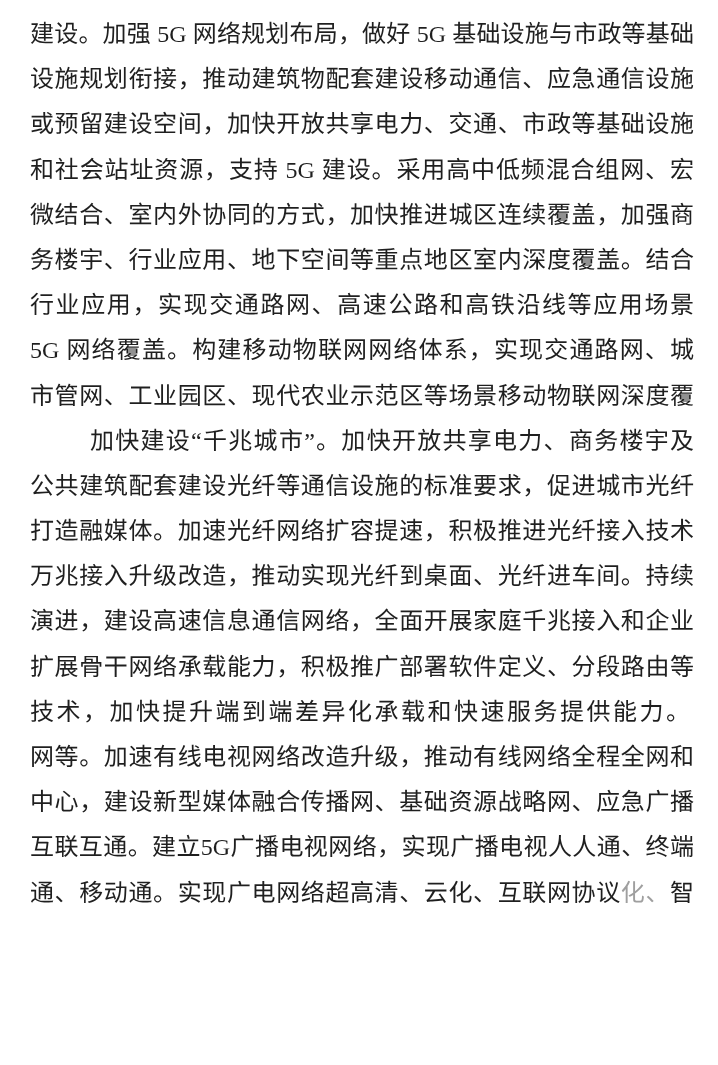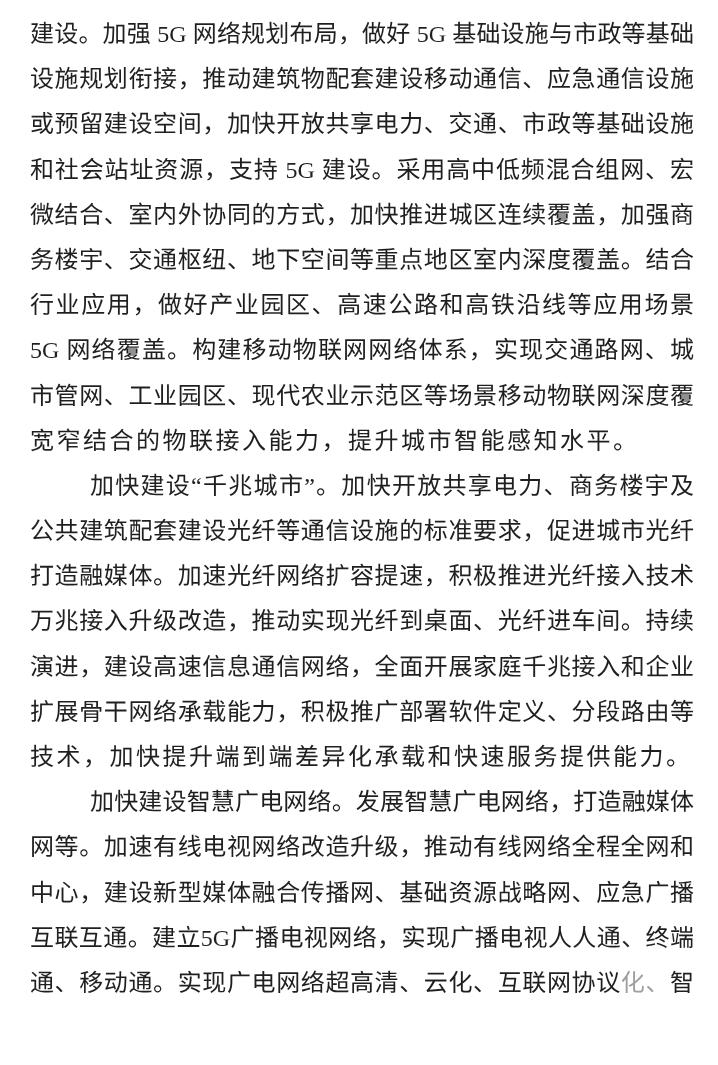--- a/index.html
+++ b/index.html
@@ -51,33 +51,31 @@
 </head>
 <body>
 
 <div class="page">
   <div class="textblock">
     <div class="line">建设。加强 5G 网络规划布局，做好 5G 基础设施与市政等基础</div>
     <div class="line">设施规划衔接，推动建筑物配套建设移动通信、应急通信设施</div>
     <div class="line">或预留建设空间，加快开放共享电力、交通、市政等基础设施</div>
     <div class="line">和社会站址资源，支持 5G 建设。采用高中低频混合组网、宏</div>
     <div class="line">微结合、室内外协同的方式，加快推进城区连续覆盖，加强商</div>
-    <div class="line">务楼宇、交通枢纽、地下空间等重点地区室内深度覆盖。结合</div>
-    <div class="line">行业应用，做好产业园区、高速公路和高铁沿线等应用场景</div>
+    <div class="line">务楼宇、行业应用、地下空间等重点地区室内深度覆盖。结合</div>
+    <div class="line">行业应用，实现交通路网、高速公路和高铁沿线等应用场景</div>
     <div class="line">5G 网络覆盖。构建移动物联网网络体系，实现交通路网、城</div>
     <div class="line">市管网、工业园区、现代农业示范区等场景移动物联网深度覆</div>
-    <div class="line para-end">宽窄结合的物联接入能力，提升城市智能感知水平。</div>
     <div class="line indent">加快建设“千兆城市”。加快开放共享电力、商务楼宇及</div>
     <div class="line">公共建筑配套建设光纤等通信设施的标准要求，促进城市光纤</div>
     <div class="line">打造融媒体。加速光纤网络扩容提速，积极推进光纤接入技术</div>
     <div class="line">万兆接入升级改造，推动实现光纤到桌面、光纤进车间。持续</div>
     <div class="line">演进，建设高速信息通信网络，全面开展家庭千兆接入和企业</div>
     <div class="line">扩展骨干网络承载能力，积极推广部署软件定义、分段路由等</div>
     <div class="line para-end">技术，加快提升端到端差异化承载和快速服务提供能力。</div>
-    <div class="line indent">加快建设智慧广电网络。发展智慧广电网络，打造融媒体</div>
     <div class="line">网等。加速有线电视网络改造升级，推动有线网络全程全网和</div>
     <div class="line">中心，建设新型媒体融合传播网、基础资源战略网、应急广播</div>
     <div class="line">互联互通。建立5G广播电视网络，实现广播电视人人通、终端</div>
     <div class="line">
       <span>通、移动通。实现广电网络超高清、云化、互联网协议</span><span class="faded">化、</span><span>智</span>
     </div>
   </div>
 </div>
 
 </body></html>

